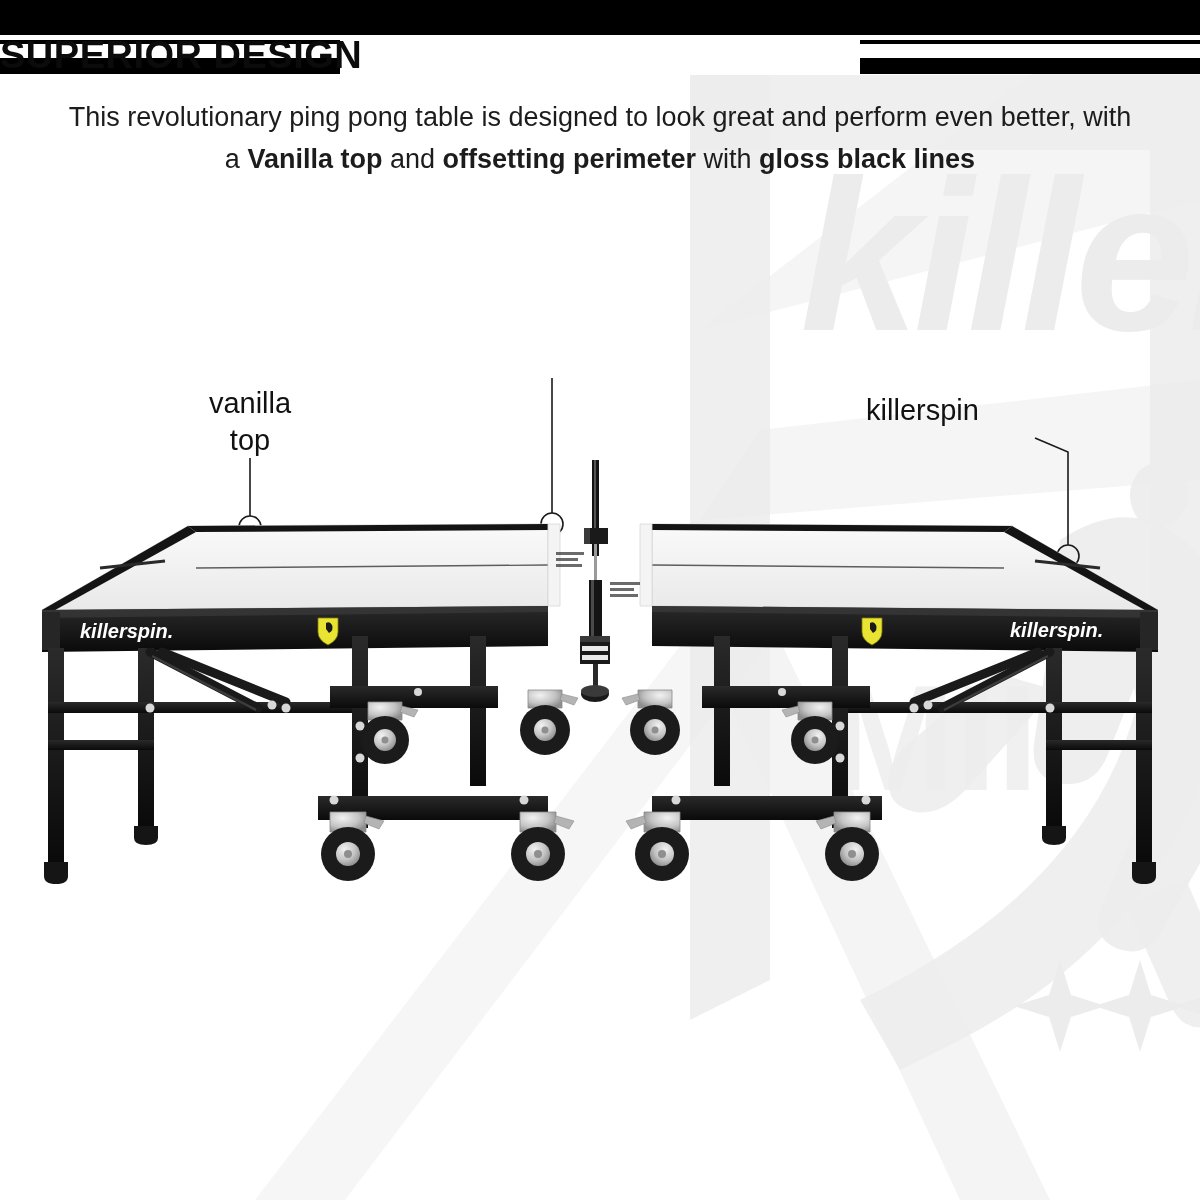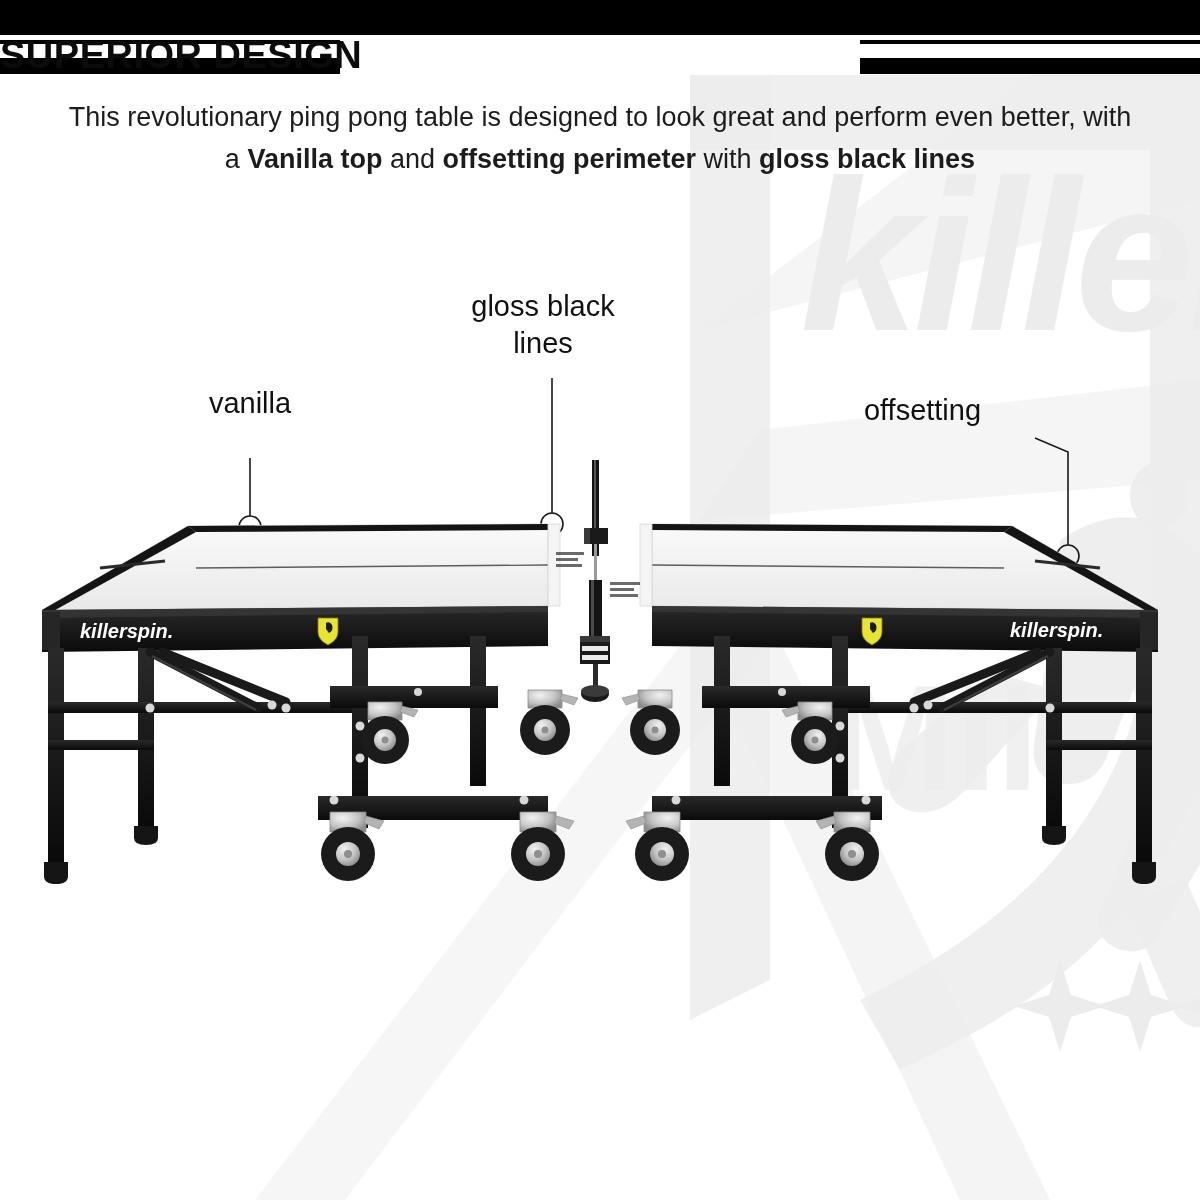--- a/index.html
+++ b/index.html
@@ -158,27 +158,24 @@
   <div class="rule-group rule-right">
     <div class="thin"></div>
     <div class="thick"></div>
   </div>
 
   <div class="page-title">SUPERIOR DESIGN</div>
   <div class="subtitle" id="subtitle"><span>This revolutionary ping pong table is designed to look great and perform even better, with a </span><b>Vanilla top</b><span> and </span><b>offsetting perimeter</b><span> with </span><b>gloss black lines</b></div>
 
   <div class="callout callout-vanilla">
     <div>vanilla</div>
-  </div>
-  <div class="callout callout-gloss">
-    <div>gloss black</div>
-    <div>lines</div>
+    <div>top</div>
   </div>
   <div class="callout callout-offset">
-    <div>offsetting</div>
+    <div>killerspin</div>
   </div>
 
   <svg class="leaders" viewBox="0 0 1200 1200" xmlns="http://www.w3.org/2000/svg">
     <g stroke="#1a1a1a" stroke-width="1.6" fill="none">
 
       <line x1="250" y1="458" x2="250" y2="516"></line>
       <circle cx="250" cy="527" r="11"></circle>
 
       <line x1="552" y1="378" x2="552" y2="513"></line>
       <circle cx="552" cy="524" r="11"></circle>

